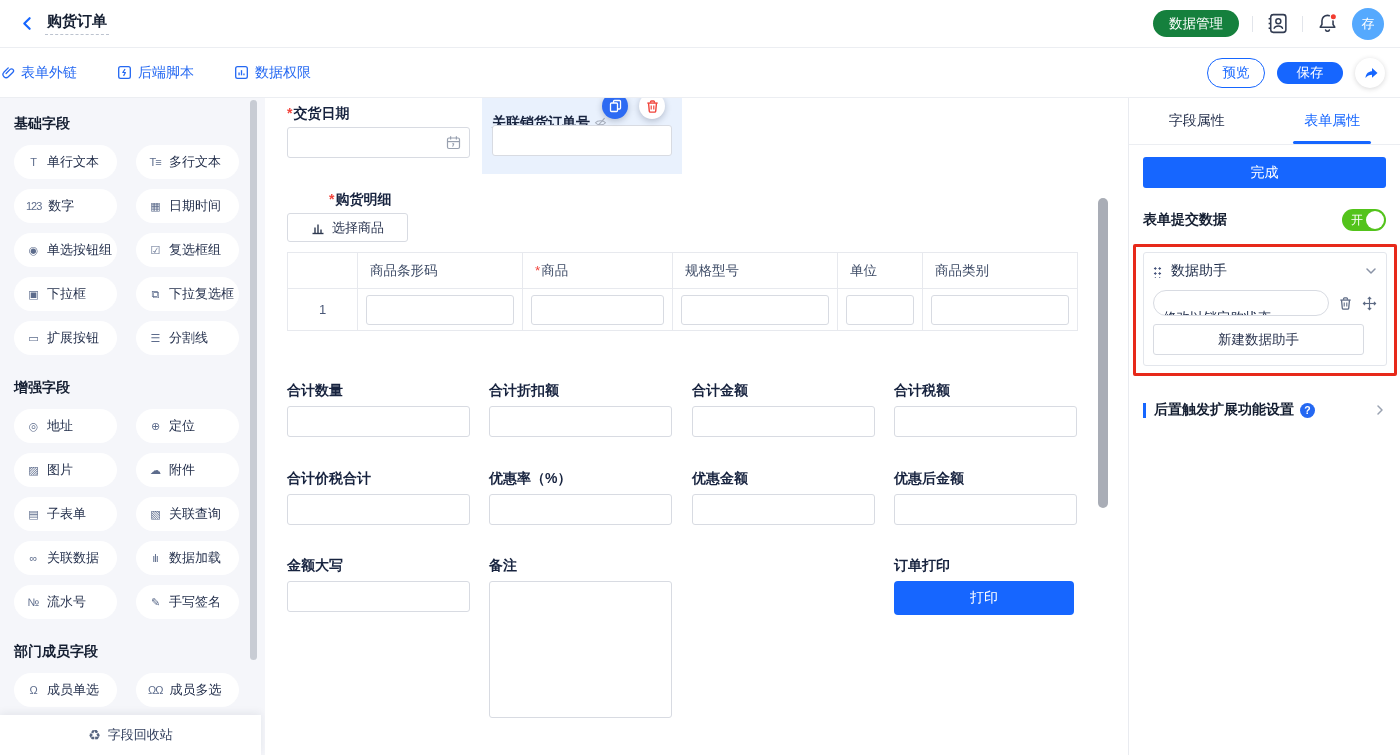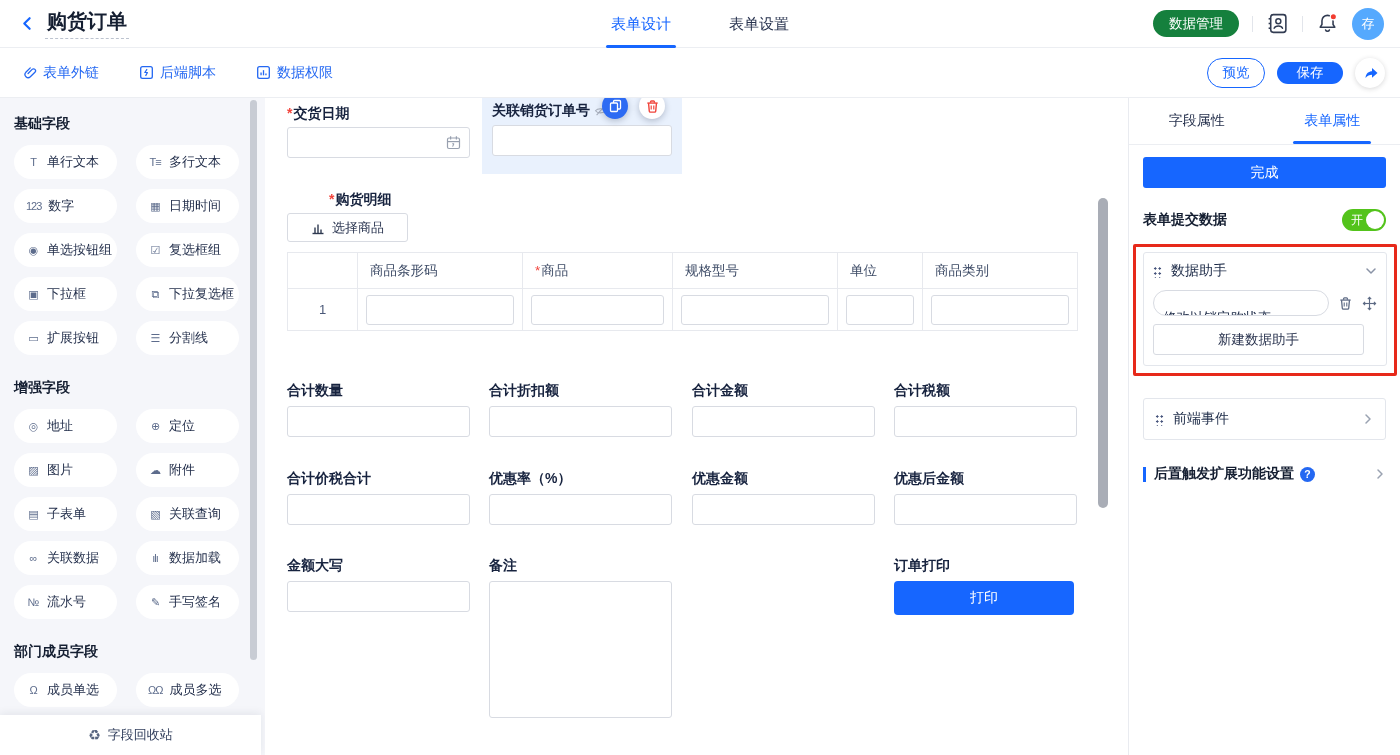--- a/index.html
+++ b/index.html
@@ -4,39 +4,39 @@
 <style>
   * { margin:0; padding:0; box-sizing:border-box; }
   html,body { width:1400px; height:755px; overflow:hidden; background:#fff;
     font-family:"Liberation Sans","DejaVu Sans",sans-serif; color:#141e31; }
 
   
   .topbar { position:relative; height:48px; background:#fff; border-bottom:1px solid #eceef2;
     display:flex; align-items:center; z-index:30; }
   .h-left { display:flex; align-items:center; padding-left:20px; gap:10px; }
   .back-btn { display:flex; align-items:center; cursor:pointer; }
-  .h-title { font-size:20px; font-weight:bold; border-bottom:1px dashed #bcc3cf; padding:0 2px 3px; }
+  .h-title { font-size:15px; font-weight:bold; border-bottom:1px dashed #bcc3cf; padding:0 2px 3px; }
   .h-tabs { position:absolute; left:50%; top:0; transform:translateX(-50%); height:48px;
     display:flex; gap:58px; }
   .h-tab { position:relative; display:flex; align-items:center; font-size:15px; color:#27324e; cursor:pointer; }
   .h-tab.active { color:#1666ff; }
   .h-tab.active::after { content:""; position:absolute; left:-5px; right:-5px; bottom:0; height:3px;
     background:#1666ff; border-radius:2px; }
   .h-right { margin-left:auto; display:flex; align-items:center; padding-right:16px; gap:13px; }
   .pill-green { height:27px; padding:0 16px; border:none; border-radius:14px; background:#15803d;
     color:#fff; font-size:13.5px; cursor:pointer; font-family:inherit; }
   .vdiv { width:1px; height:16px; background:#e2e5eb; }
   .icon-btn { display:flex; align-items:center; cursor:pointer; position:relative; }
   .avatar { width:32px; height:32px; border-radius:50%; background:#55a9fe; color:#fff;
     font-size:13px; display:flex; align-items:center; justify-content:center; cursor:pointer; }
 
   
   .subbar { height:50px; background:#fff; border-bottom:1px solid #eceef2; display:flex;
     align-items:center; position:relative; z-index:20; }
-  .sb-links { display:flex; gap:40px; padding-left:22px; }
+  .sb-links { display:flex; gap:40px; }
   .sb-link { display:flex; align-items:center; gap:6px; color:#2468f2; font-size:14px; cursor:pointer; }
   .sb-right { margin-left:auto; display:flex; align-items:center; gap:12px; padding-right:15px; }
   .btn-preview { width:58px; height:30px; border-radius:15px; border:1px solid #1666ff; background:#fff;
     color:#1666ff; font-size:13.5px; cursor:pointer; font-family:inherit; }
   .btn-save { width:66px; height:22px; border-radius:15px; border:none; background:#1666ff;
     color:#fff; font-size:13.5px; cursor:pointer; font-family:inherit; }
   .btn-share { width:30px; height:30px; border-radius:50%; background:#fff; border:none;
     box-shadow:0 1px 5px rgba(31,35,41,.18); display:flex; align-items:center; justify-content:center; cursor:pointer; }
 
   
@@ -65,21 +65,21 @@
   .canvas { position:relative; flex:1; background:#fff; }
   .flabel { font-size:14px; font-weight:bold; color:#17233f; line-height:16px; }
   .req { color:#f2453d; margin-right:1px; }
   .tinput { display:block; width:183px; height:31px; border:1px solid #d8dbe2; border-radius:3px;
     background:#fff; outline:none; font-family:inherit; font-size:13px; padding:0 8px; }
   .f-date { position:absolute; left:22px; top:7px; }
   .f-date .iwrap { position:relative; margin-top:6px; width:183px; }
   .f-date .cal { position:absolute; right:9px; top:8px; }
   .f-selected { position:absolute; left:217px; top:0; width:200px; height:76px;
     background:#e9f1fd; }
-  .sel-label { display:flex; align-items:center; gap:4px; padding:4px 0 0 10px; }
+  .sel-label { display:flex; align-items:center; gap:4px; padding:16px 0 0 10px; }
   .f-selected .tinput { position:absolute; left:10px; top:27px; width:180px; }
   .badge { position:absolute; top:-5px; width:26px; height:26px; border-radius:50%;
     display:flex; align-items:center; justify-content:center; cursor:pointer;
     box-shadow:0 2px 6px rgba(20,30,60,.25); }
   .badge.copy { left:120px; background:#2d6bf3; }
   .badge.del { left:157px; background:#fff; color:#f0443b; }
   .f-detail-label { position:absolute; left:22px; top:93px;margin-left:42px; }
   .btn-selprod { position:absolute; left:22px; top:115px; width:121px; height:29px;
     border:1px solid #d8dbe2; border-radius:3px; background:#fff; display:flex; align-items:center;
     justify-content:center; gap:7px; font-size:13px; color:#27324e; cursor:pointer; font-family:inherit; }
@@ -154,28 +154,20 @@
 
 <header class="topbar">
   <div class="h-left">
     <span class="back-btn">
       <svg width="15" height="15" viewBox="0 0 14 14">
         <polyline points="9,2 4,7 9,12" fill="none" stroke="#1666ff" stroke-width="2" stroke-linecap="round" stroke-linejoin="round"></polyline>
       </svg>
     </span>
     <span class="h-title">购货订单</span>
   </div>
-  <nav class="h-tabs">
-    <div class="h-tab active">
-        <span>表单设计</span>
-      </div>
-    <div class="h-tab">
-        <span>表单设置</span>
-      </div>
-  </nav>
   <div class="h-right">
     <button class="pill-green">数据管理</button>
     <span class="vdiv"></span>
     <span class="icon-btn">
       <svg width="23" height="23" viewBox="0 0 22 22">
         <rect x="4.5" y="2.5" width="14.5" height="17" rx="2.5" fill="none" stroke="#323c52" stroke-width="1.5"></rect>
         <line x1="2.5" y1="6.5" x2="4.5" y2="6.5" stroke="#323c52" stroke-width="1.5"></line>
         <line x1="2.5" y1="11" x2="4.5" y2="11" stroke="#323c52" stroke-width="1.5"></line>
         <line x1="2.5" y1="15.5" x2="4.5" y2="15.5" stroke="#323c52" stroke-width="1.5"></line>
         <circle cx="11.8" cy="8.8" r="2.4" fill="none" stroke="#323c52" stroke-width="1.4"></circle>
@@ -531,29 +523,20 @@
                 <polyline points="3.3,6.2 1.5,8 3.3,9.8" fill="none" stroke="currentColor" stroke-width="1.2"></polyline>
                 <polyline points="12.7,6.2 14.5,8 12.7,9.8" fill="none" stroke="currentColor" stroke-width="1.2"></polyline>
               </svg>
             </span>
           </div>
           <button class="btn-newasst">新建数据助手</button>
         </div>
       </div>
 
 
-      <div class="sec-card">
-        <span class="drag-dots"></span>
-        <span class="card-title">前端事件</span>
-        <span class="head-chev">
-          <svg width="12" height="12" viewBox="0 0 12 12">
-            <polyline points="4,2 8,6 4,10" fill="none" stroke="#9aa2b1" stroke-width="1.5" stroke-linecap="round" stroke-linejoin="round"></polyline>
-          </svg>
-        </span>
-      </div>
 
       <div class="post-row">
         <span class="blue-bar"></span>
         <span class="post-title">后置触发扩展功能设置</span>
         <span class="help-circle">?</span>
         <span class="chev">
           <svg width="12" height="12" viewBox="0 0 12 12">
             <polyline points="4,2 8,6 4,10" fill="none" stroke="#9aa2b1" stroke-width="1.5" stroke-linecap="round" stroke-linejoin="round"></polyline>
           </svg>
         </span>

